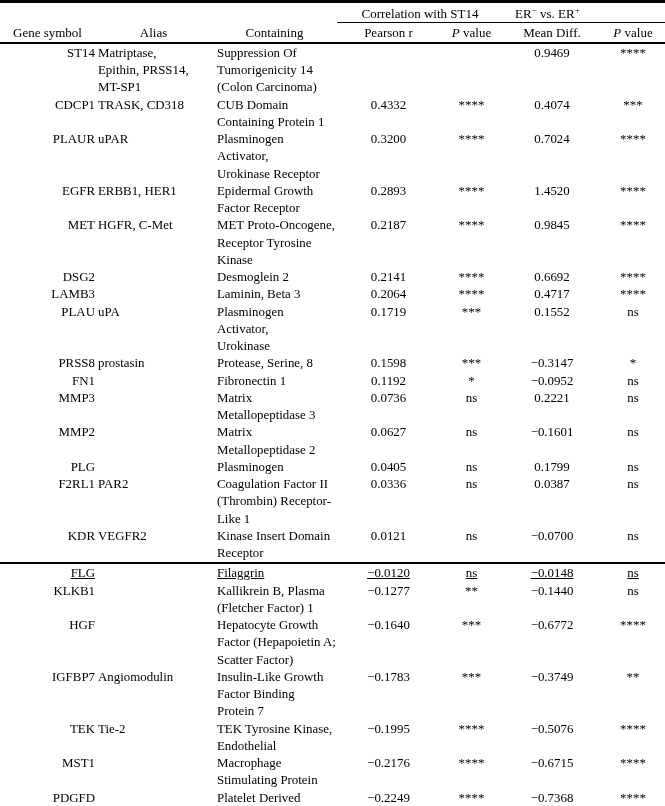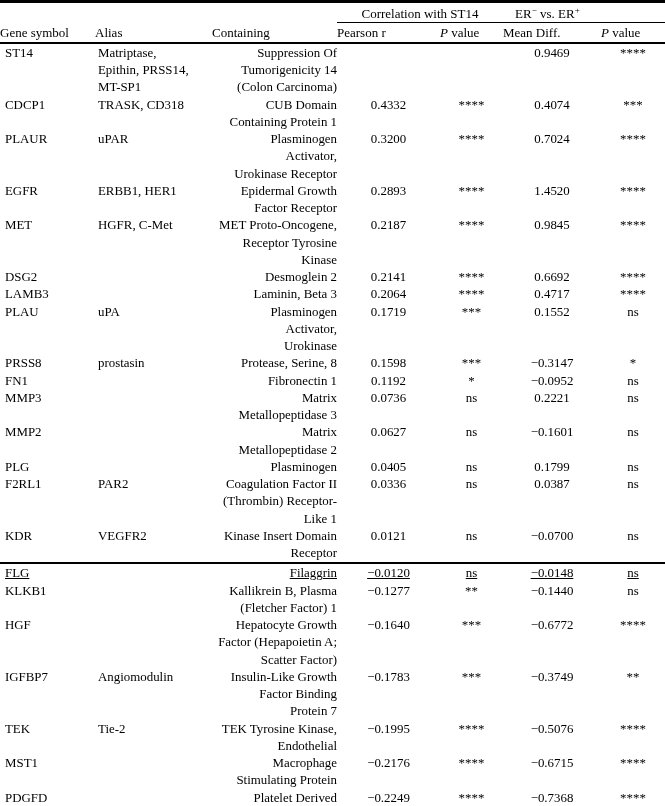--- a/index.html
+++ b/index.html
@@ -43,38 +43,38 @@
     border-bottom: 1.5px solid #000000;
   }
   th.spanner-er {
     text-align: left;
     padding-left: 12px;
     border-bottom: 1.5px solid #000000;
     margin-top: 10px;
   }
   tr.colhead-row th {
     height: 17.5px;
-    text-align: left;
+    text-align: center;
     border-bottom: 2.8px solid #000000;
     padding-bottom: 1px;
   }
   sup.er-sup {
     font-size: 9px;
     line-height: 0;
     vertical-align: super;
   }
   .p-italic { font-style: italic; }
 
   tbody td {
     padding: 0;
     vertical-align: top;
   }
-  td.c-gene  { padding-left: 5px;  white-space: pre-line; }
+  td.c-gene  { padding-left: 5px;  white-space: pre-line; text-align: right; }
   td.c-alias { padding-left: 3px;  white-space: pre-line; }
-  td.c-desc  { padding-left: 5px;  white-space: pre-line; text-align: right; }
+  td.c-desc  { padding-left: 5px;  white-space: pre-line; }
   td.c-num   { text-align: center; }
   tbody.upper tr:first-child td { padding-top: 1px; }
   tbody.lower tr:first-child td {
     border-top: 2.5px solid #000000;
     padding-top: 1px;
     text-decoration: underline;
   }
 </style>
 </head>
 <body>

